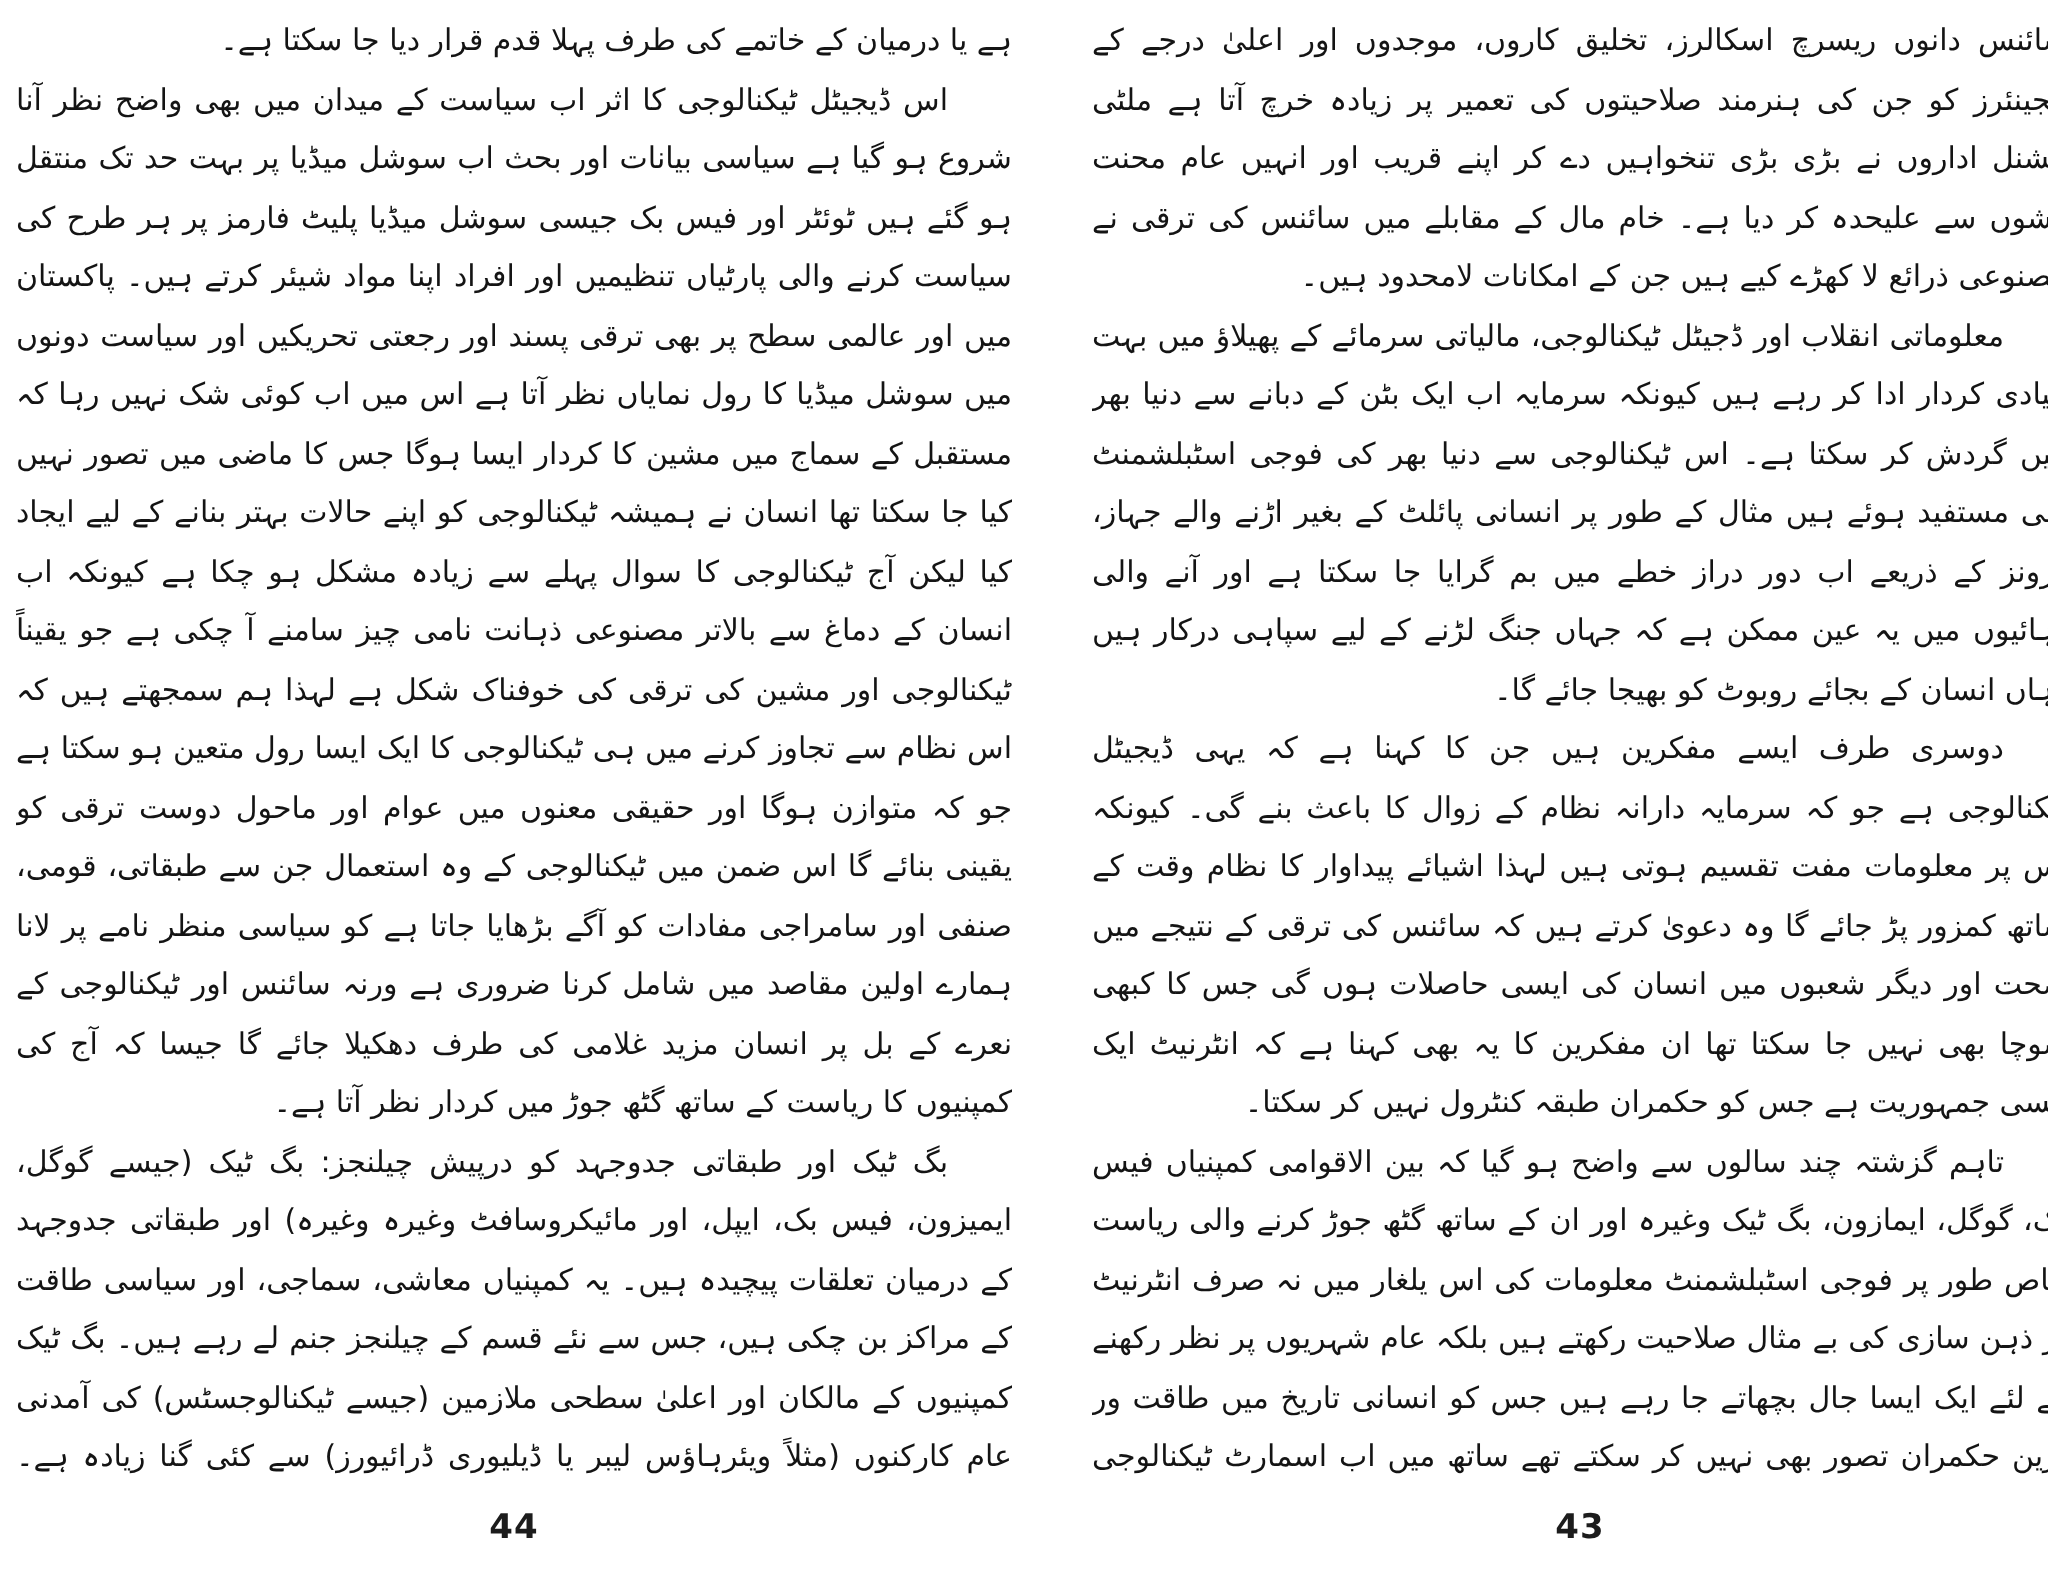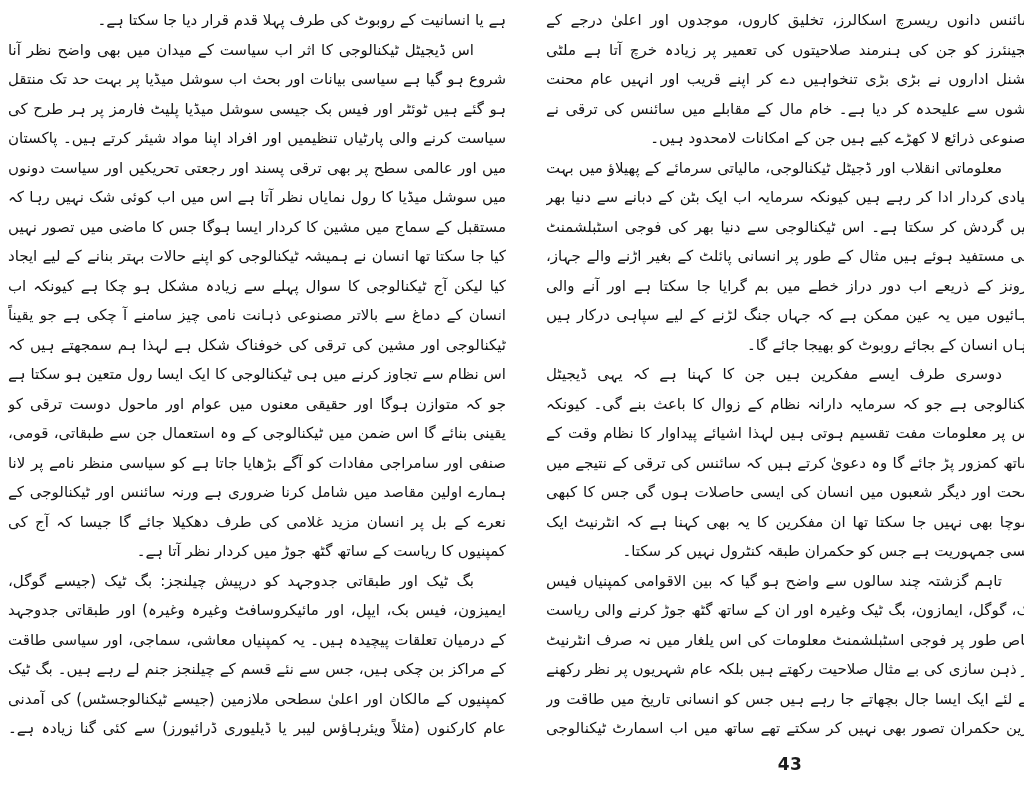--- a/index.html
+++ b/index.html
@@ -58,25 +58,26 @@
     letter-spacing: 0.5px;
   }
 </style>
 </head>
 <body>
 
 <div class="spread">
 
   <div class="page page-left">
     <div class="page-text">
-      <p>ہے یا انسانیت کے روبوٹ کی طرف پہلا قدم قرار دیا جا سکتا ہے۔</p>
+      <p>ہے یا درمیان کے خاتمے کی طرف پہلا قدم قرار دیا جا سکتا ہے۔</p>
       <p class="indent">اس ڈیجیٹل ٹیکنالوجی کا اثر اب سیاست کے میدان میں بھی واضح نظر آنا شروع ہو گیا ہے سیاسی بیانات اور بحث اب سوشل میڈیا پر بہت حد تک منتقل ہو گئے ہیں ٹوئٹر اور فیس بک جیسی سوشل میڈیا پلیٹ فارمز پر ہر طرح کی سیاست کرنے والی پارٹیاں تنظیمیں اور افراد اپنا مواد شیئر کرتے ہیں۔ پاکستان میں اور عالمی سطح پر بھی ترقی پسند اور رجعتی تحریکیں اور سیاست دونوں میں سوشل میڈیا کا رول نمایاں نظر آتا ہے اس میں اب کوئی شک نہیں رہا کہ مستقبل کے سماج میں مشین کا کردار ایسا ہوگا جس کا ماضی میں تصور نہیں کیا جا سکتا تھا انسان نے ہمیشہ ٹیکنالوجی کو اپنے حالات بہتر بنانے کے لیے ایجاد کیا لیکن آج ٹیکنالوجی کا سوال پہلے سے زیادہ مشکل ہو چکا ہے کیونکہ اب انسان کے دماغ سے بالاتر مصنوعی ذہانت نامی چیز سامنے آ چکی ہے جو یقیناً ٹیکنالوجی اور مشین کی ترقی کی خوفناک شکل ہے لہذا ہم سمجھتے ہیں کہ اس نظام سے تجاوز کرنے میں ہی ٹیکنالوجی کا ایک ایسا رول متعین ہو سکتا ہے جو کہ متوازن ہوگا اور حقیقی معنوں میں عوام اور ماحول دوست ترقی کو یقینی بنائے گا اس ضمن میں ٹیکنالوجی کے وہ استعمال جن سے طبقاتی، قومی، صنفی اور سامراجی مفادات کو آگے بڑھایا جاتا ہے کو سیاسی منظر نامے پر لانا ہمارے اولین مقاصد میں شامل کرنا ضروری ہے ورنہ سائنس اور ٹیکنالوجی کے نعرے کے بل پر انسان مزید غلامی کی طرف دھکیلا جائے گا جیسا کہ آج کی کمپنیوں کا ریاست کے ساتھ گٹھ جوڑ میں کردار نظر آتا ہے۔</p>
       <p class="indent">بگ ٹیک اور طبقاتی جدوجہد کو درپیش چیلنجز: بگ ٹیک (جیسے گوگل، ایمیزون، فیس بک، ایپل، اور مائیکروسافٹ وغیرہ وغیرہ) اور طبقاتی جدوجہد کے درمیان تعلقات پیچیدہ ہیں۔ یہ کمپنیاں معاشی، سماجی، اور سیاسی طاقت کے مراکز بن چکی ہیں، جس سے نئے قسم کے چیلنجز جنم لے رہے ہیں۔ بگ ٹیک کمپنیوں کے مالکان اور اعلیٰ سطحی ملازمین (جیسے ٹیکنالوجسٹس) کی آمدنی عام کارکنوں (مثلاً ویئرہاؤس لیبر یا ڈیلیوری ڈرائیورز) سے کئی گنا زیادہ ہے۔ اس سے طبقاتی خلیج گہری ہوتی جا رہی ہے۔ یہ کمپنیاں اپنے منافع کو سرمایہ کاروں اور ایگزیکٹوز میں مرتکز کرتی ہیں، جبکہ مزدوروں کو کم اجرت اور غیر مستحکم ملازمتوں کا سامنا ہوتا ہے۔</p>
 
     </div>
+    <div class="page-number">44</div>
   </div>
 
   <div class="page page-right">
     <div class="page-text">
       <p>سائنس دانوں ریسرچ اسکالرز، تخلیق کاروں، موجدوں اور اعلیٰ درجے کے انجینئرز کو جن کی ہنرمند صلاحیتوں کی تعمیر پر زیادہ خرچ آتا ہے ملٹی نیشنل اداروں نے بڑی بڑی تنخواہیں دے کر اپنے قریب اور انہیں عام محنت کشوں سے علیحدہ کر دیا ہے۔ خام مال کے مقابلے میں سائنس کی ترقی نے مصنوعی ذرائع لا کھڑے کیے ہیں جن کے امکانات لامحدود ہیں۔</p>
       <p class="indent">معلوماتی انقلاب اور ڈجیٹل ٹیکنالوجی، مالیاتی سرمائے کے پھیلاؤ میں بہت بنیادی کردار ادا کر رہے ہیں کیونکہ سرمایہ اب ایک بٹن کے دبانے سے دنیا بھر میں گردش کر سکتا ہے۔ اس ٹیکنالوجی سے دنیا بھر کی فوجی اسٹبلشمنٹ بھی مستفید ہوئے ہیں مثال کے طور پر انسانی پائلٹ کے بغیر اڑنے والے جہاز، ڈرونز کے ذریعے اب دور دراز خطے میں بم گرایا جا سکتا ہے اور آنے والی دہائیوں میں یہ عین ممکن ہے کہ جہاں جنگ لڑنے کے لیے سپاہی درکار ہیں وہاں انسان کے بجائے روبوٹ کو بھیجا جائے گا۔</p>
       <p class="indent">دوسری طرف ایسے مفکرین ہیں جن کا کہنا ہے کہ یہی ڈیجیٹل ٹیکنالوجی ہے جو کہ سرمایہ دارانہ نظام کے زوال کا باعث بنے گی۔ کیونکہ اس پر معلومات مفت تقسیم ہوتی ہیں لہذا اشیائے پیداوار کا نظام وقت کے ساتھ کمزور پڑ جائے گا وہ دعویٰ کرتے ہیں کہ سائنس کی ترقی کے نتیجے میں صحت اور دیگر شعبوں میں انسان کی ایسی حاصلات ہوں گی جس کا کبھی سوچا بھی نہیں جا سکتا تھا ان مفکرین کا یہ بھی کہنا ہے کہ انٹرنیٹ ایک ایسی جمہوریت ہے جس کو حکمران طبقہ کنٹرول نہیں کر سکتا۔</p>
       <p class="indent">تاہم گزشتہ چند سالوں سے واضح ہو گیا کہ بین الاقوامی کمپنیاں فیس بک، گوگل، ایمازون، بگ ٹیک وغیرہ اور ان کے ساتھ گٹھ جوڑ کرنے والی ریاست خاص طور پر فوجی اسٹبلشمنٹ معلومات کی اس یلغار میں نہ صرف انٹرنیٹ پر ذہن سازی کی بے مثال صلاحیت رکھتے ہیں بلکہ عام شہریوں پر نظر رکھنے کے لئے ایک ایسا جال بچھاتے جا رہے ہیں جس کو انسانی تاریخ میں طاقت ور ترین حکمران تصور بھی نہیں کر سکتے تھے ساتھ میں اب اسمارٹ ٹیکنالوجی عام ہوتی جا رہی ہے جس کے ذریعے اشیاء کی خرید و فروخت کا سلسلہ بہت زیادہ تیز ہو گیا ہے۔ انٹرنیٹ استعمال کرنے والے ہر شخص کے شوق اور پسند کو مشین پہچان لیتی ہے اور اسی حساب سے اشتہارات اس شخص کو گرفت میں لے ڈوبتے ہیں۔ جہاں تک صحت اور دیگر شعبوں میں حاصلات کا سوال ہے تو جینیٹک انجینئرنگ اور دیگر ایسے معاملات کو انسانیت کے لیے پیش رفت کہا جا سکتا</p>
     </div>
     <div class="page-number">43</div>

